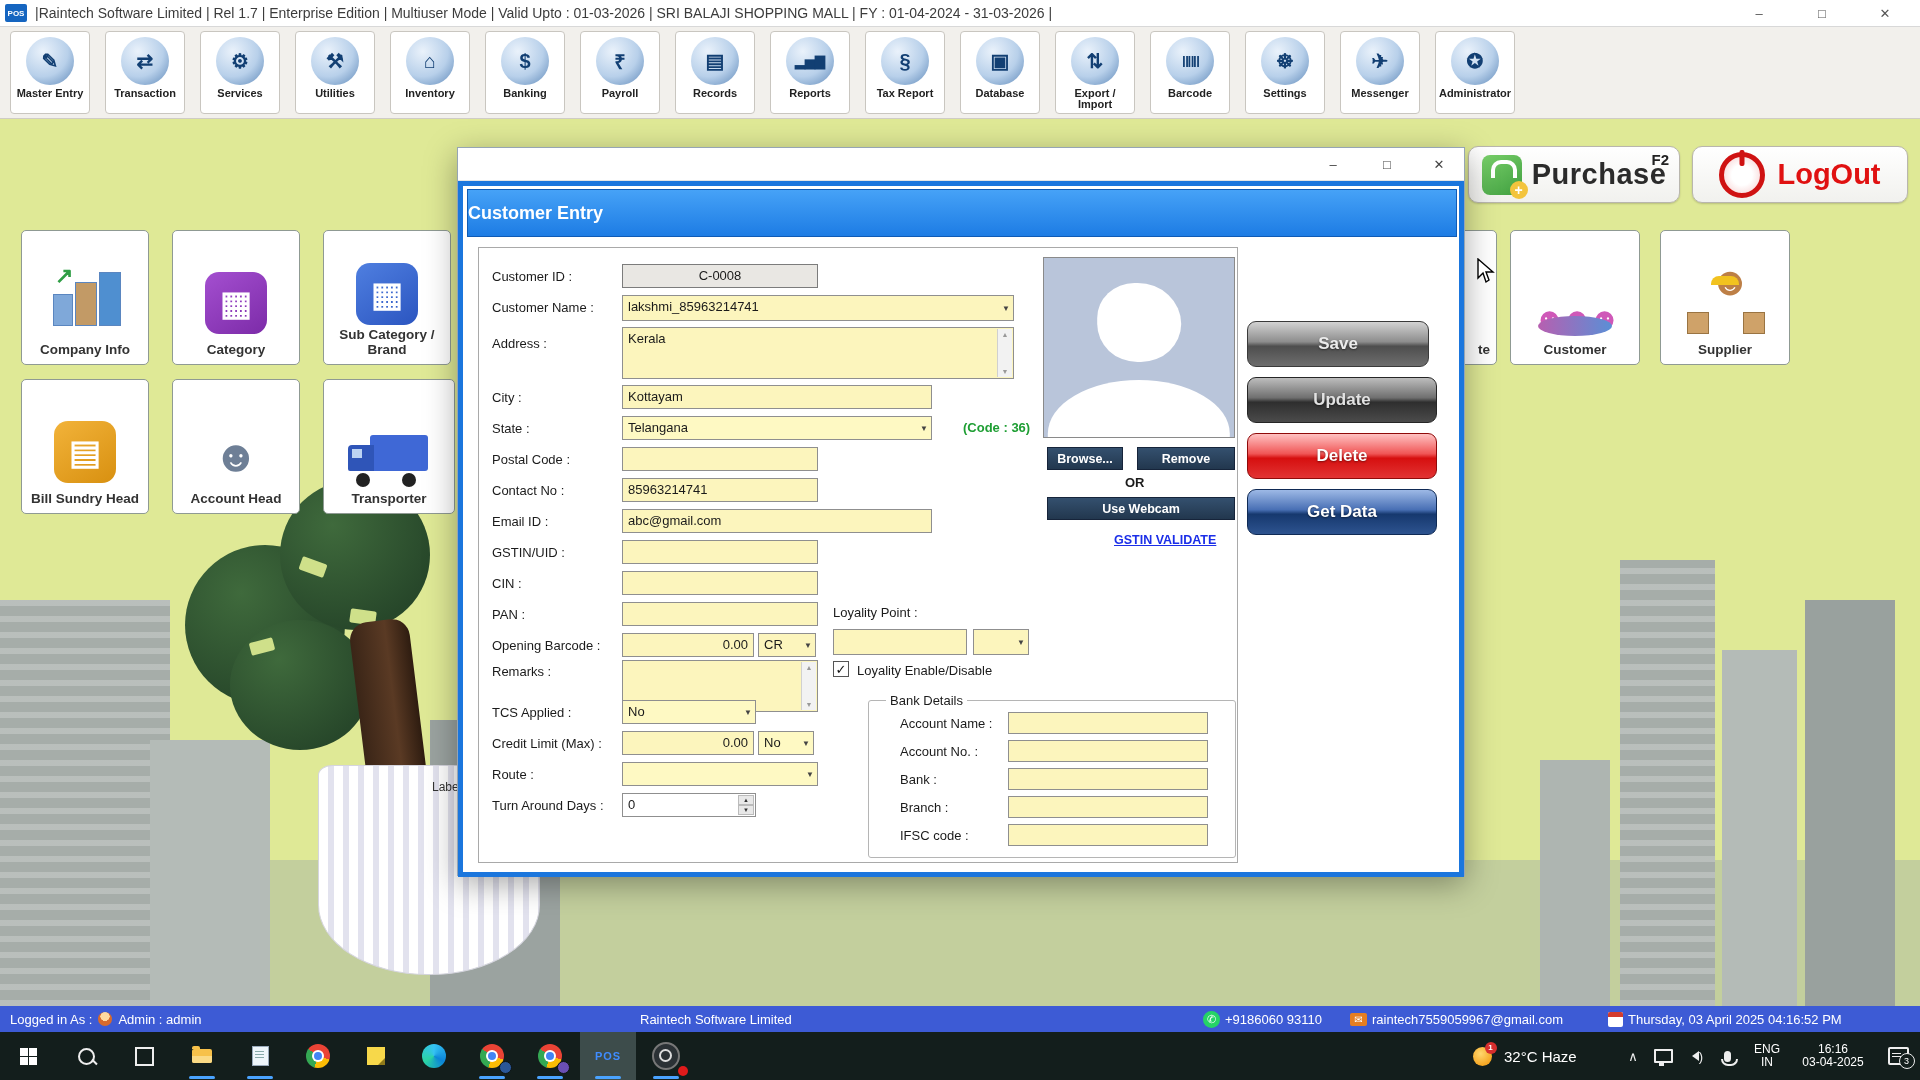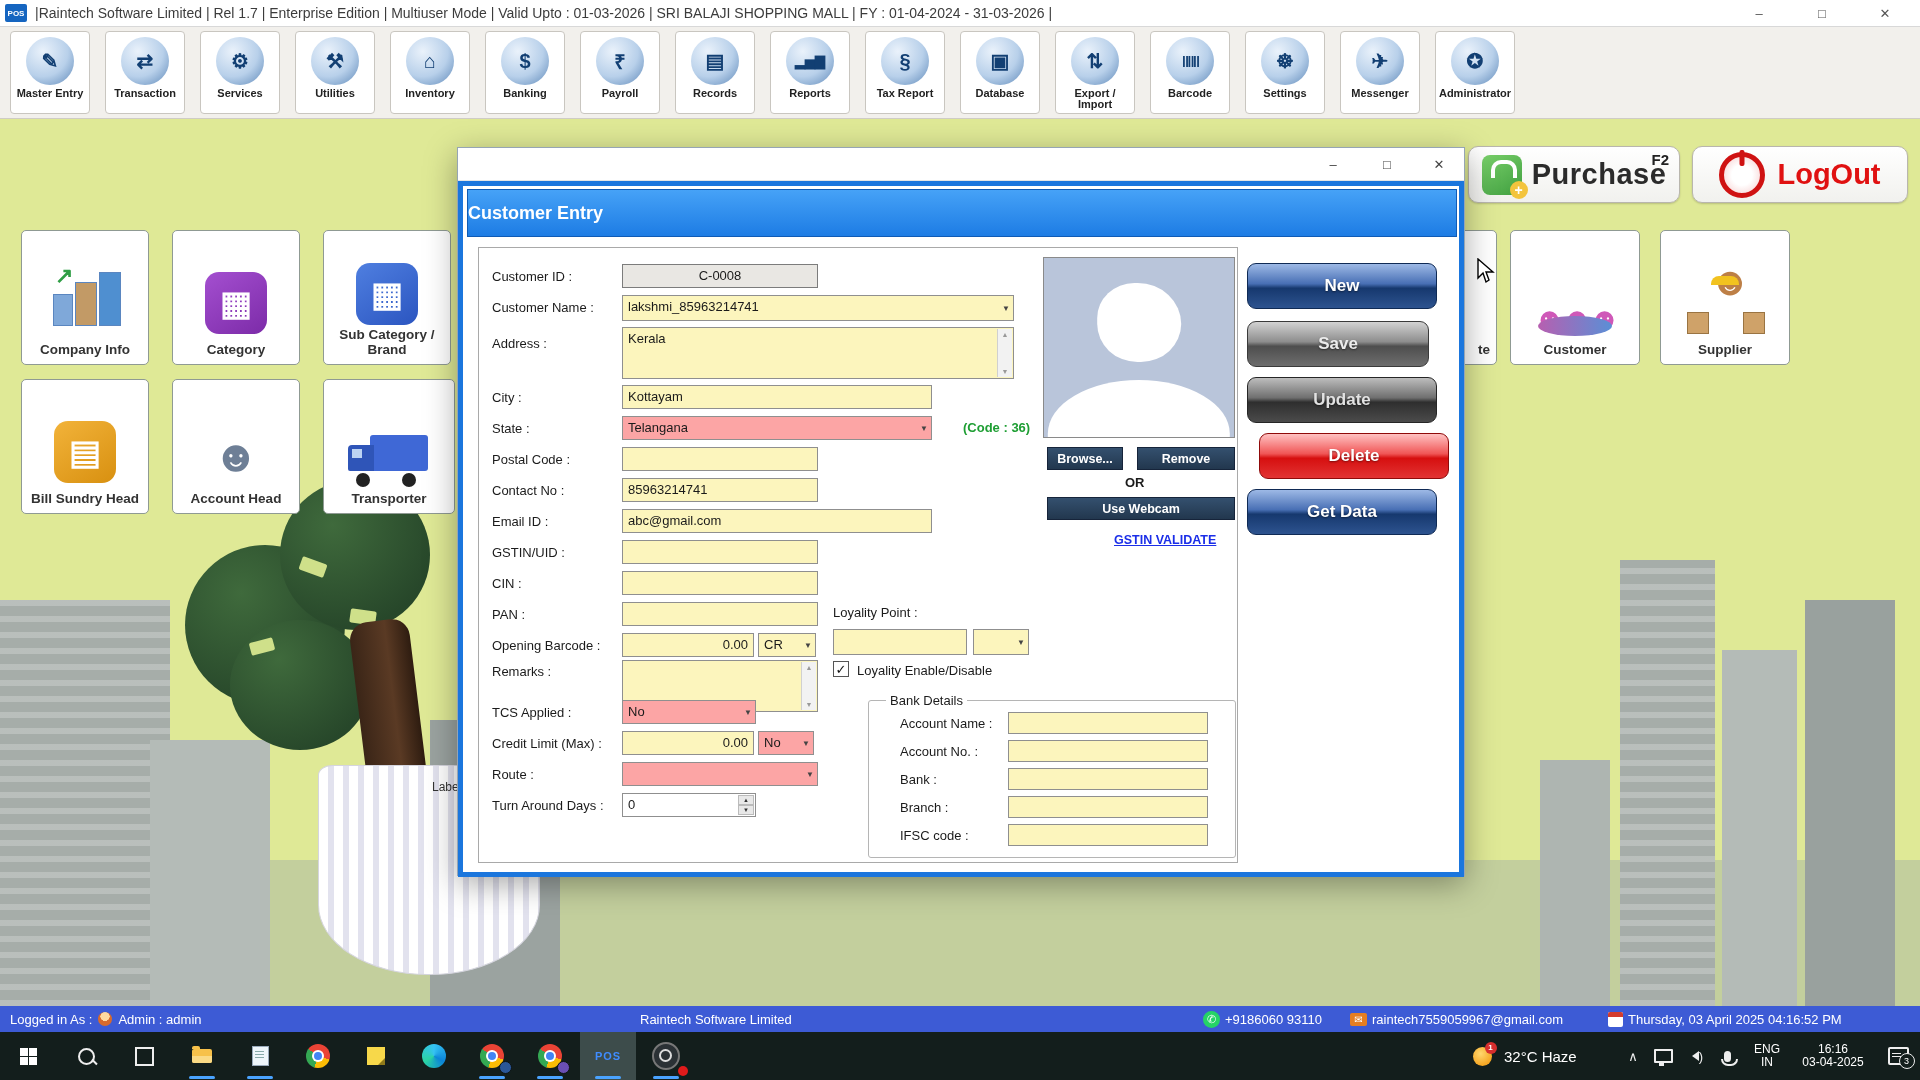--- a/index.html
+++ b/index.html
@@ -48,42 +48,42 @@
 
   
   .dlgshell{background:#fff;border:1px solid #96a5b4;box-shadow:0 8px 30px rgba(0,0,0,.35);}
   .dlgtitlebar{background:#fff;border-bottom:1px solid #e4e4e4;}
   .dlgctl{position:absolute;width:30px;height:26px;display:flex;align-items:center;justify-content:center;color:#444;font-size:13px;cursor:pointer;}
   .dlgframe{border:5px solid #1b76dd;background:#fff;}
   .dlghdr{background:linear-gradient(180deg,#46a2f7,#1d7ce4);border:1px solid #0f5bb5;color:#fff;font-size:18px;font-weight:bold;display:flex;align-items:center;justify-content:flex-start;}
   .formbox{border:1px solid #a9a9a9;background:#fff;}
   .lbl{font-size:13px;color:#1b1b1b;white-space:nowrap;}
   .fld{background:#fcf5bd;border:1px solid #8f8f8f;font-size:13px;color:#1a1a1a;padding:3px 5px;overflow:hidden;white-space:nowrap;}
-  .fld.gray{background:#fca5a5;}
+  .fld.gray{background:#fef9c3;}
   .fld.dis{background:#e9e7e3;border-color:#7c7c7c;text-align:center;}
   .fld.white{background:#fff;}
   .fld.rt{text-align:right;}
   .arr{position:absolute;right:3px;top:50%;transform:translateY(-50%);font-size:8px;color:#444;}
   .scol{position:absolute;right:1px;top:1px;bottom:1px;width:15px;background:#f2f2f2;border-left:1px solid #d0d0d0;display:flex;flex-direction:column;justify-content:space-between;align-items:center;font-size:7px;color:#999;padding:2px 0;box-sizing:border-box;}
   .spincol{position:absolute;right:1px;top:1px;bottom:1px;width:16px;display:flex;flex-direction:column;}
   .spincol span{flex:1;background:#e8e8e8;border:1px solid #bbb;font-size:6px;color:#333;display:flex;align-items:center;justify-content:center;}
   .codegreen{font-size:13px;font-weight:bold;color:#1e9e33;}
   .chk{width:16px;height:16px;background:#fff;border:1px solid #555;font-size:13px;line-height:15px;text-align:center;color:#111;}
   .grp{border:1px solid #b5b5b5;border-radius:3px;}
   .grplegend{position:absolute;background:#fff;padding:0 4px;font-size:13px;color:#1b1b1b;}
   .navybtn{background:linear-gradient(180deg,#34506e,#22374e);color:#fff;border:1px solid #16243a;font-size:12.5px;font-weight:bold;display:flex;align-items:center;justify-content:center;cursor:pointer;}
   .photo{background:#b9c5da;border:1px solid #8a8a8a;overflow:hidden;}
   .head{position:absolute;left:50%;top:14%;width:44%;height:44%;background:#fff;border-radius:46% 54% 50% 50%;transform:translateX(-50%);}
   .shoulders{position:absolute;left:50%;bottom:-28%;width:96%;height:60%;background:#fff;border-radius:50% 50% 0 0;transform:translateX(-50%);}
   .link{font-size:12.5px;font-weight:bold;color:#1b2ee8;text-decoration:underline;cursor:pointer;}
   .btn3d{border-radius:9px;color:#fff;font-size:17px;font-weight:bold;display:flex;align-items:center;justify-content:center;cursor:pointer;text-shadow:0 1px 2px rgba(0,0,0,.45);}
   .btn-blue{background:linear-gradient(180deg,#9db9e6 0%,#486fb4 45%,#16386e 55%,#2d538f 100%);border:1px solid #0f2a55;}
   .btn-gray{background:linear-gradient(180deg,#d2d2d2 0%,#8d8d8d 45%,#4e4e4e 55%,#6d6d6d 100%);border:1px solid #3a3a3a;color:#ececec;}
   .btn-darkgray{background:linear-gradient(180deg,#bdbdbd 0%,#6f6f6f 45%,#2e2e2e 55%,#4b4b4b 100%);border:1px solid #262626;color:#e2e2e2;}
-  .btn-red{background:linear-gradient(180deg,#ffc2c2 0%,#f05555 45%,#d60f0f 55%,#e23333 100%);border:1px solid #8f0a0a;margin-left:12px;}
+  .btn-red{background:linear-gradient(180deg,#ffc2c2 0%,#f05555 45%,#d60f0f 55%,#e23333 100%);border:1px solid #8f0a0a;}
 
   
   .statusbar{left:0;top:1006px;width:1920px;height:26px;background:#3d5bd5;color:#fff;font-size:13px;}
   .sb{position:absolute;top:0;height:26px;display:flex;align-items:center;white-space:nowrap;}
   .wapp{width:17px;height:17px;border-radius:50%;background:#25d366;color:#fff;font-size:11px;display:flex;align-items:center;justify-content:center;margin-right:5px;}
   .mailico{width:17px;height:13px;background:#e67e22;color:#fff;font-size:10px;display:flex;align-items:center;justify-content:center;margin:0 5px;border-radius:2px;}
   .calico{width:15px;height:15px;background:#fff;border-radius:2px;margin:0 5px;position:relative;}
   .calico::before{content:"";position:absolute;left:0;top:0;width:100%;height:5px;background:#d23b2e;border-radius:2px 2px 0 0;}
   .userico{width:14px;height:14px;border-radius:50%;background:radial-gradient(circle at 50% 32%,#ffd9a0 0 38%,#d86a2c 40%);margin:0 6px;}
 
@@ -398,21 +398,20 @@
   <div class="abs photo" style="left:1043px;top:257px;width:192px;height:181px;z-index:12">
     <div class="head"></div>
     <div class="shoulders"></div>
   </div>
   <div class="abs navybtn" style="left:1047px;top:447px;width:76px;height:23px;z-index:12">Browse...</div>
   <div class="abs navybtn" style="left:1137px;top:447px;width:98px;height:23px;z-index:12">Remove</div>
   <div class="abs lbl" style="left:1125px;top:475px;font-weight:bold;z-index:12">OR</div>
   <div class="abs navybtn" style="left:1047px;top:497px;width:188px;height:23px;z-index:12">Use Webcam</div>
   <div class="abs link" style="left:1114px;top:533px;z-index:12">GSTIN VALIDATE</div>
 
-  <div class="abs btn3d btn-blue" style="left:1247px;top:263px;width:190px;height:46px;z-index:12">New</div>
   <div class="abs btn3d btn-gray" style="left:1247px;top:321px;width:182px;height:46px;z-index:12">Save</div>
   <div class="abs btn3d btn-darkgray" style="left:1247px;top:377px;width:190px;height:46px;z-index:12">Update</div>
   <div class="abs btn3d btn-red" style="left:1247px;top:433px;width:190px;height:46px;z-index:12">Delete</div>
   <div class="abs btn3d btn-blue" style="left:1247px;top:489px;width:190px;height:46px;z-index:12">Get Data</div>
 
   <svg class="abs cursor" style="left:1476px;top:258px;" width="22" height="26">
     <polygon points="2,1 2,20 7,15 10,24 13,22 10,14 17,14" fill="#fff" stroke="#000" stroke-width="1.4"></polygon>
   </svg>
 
   <div class="abs statusbar">

